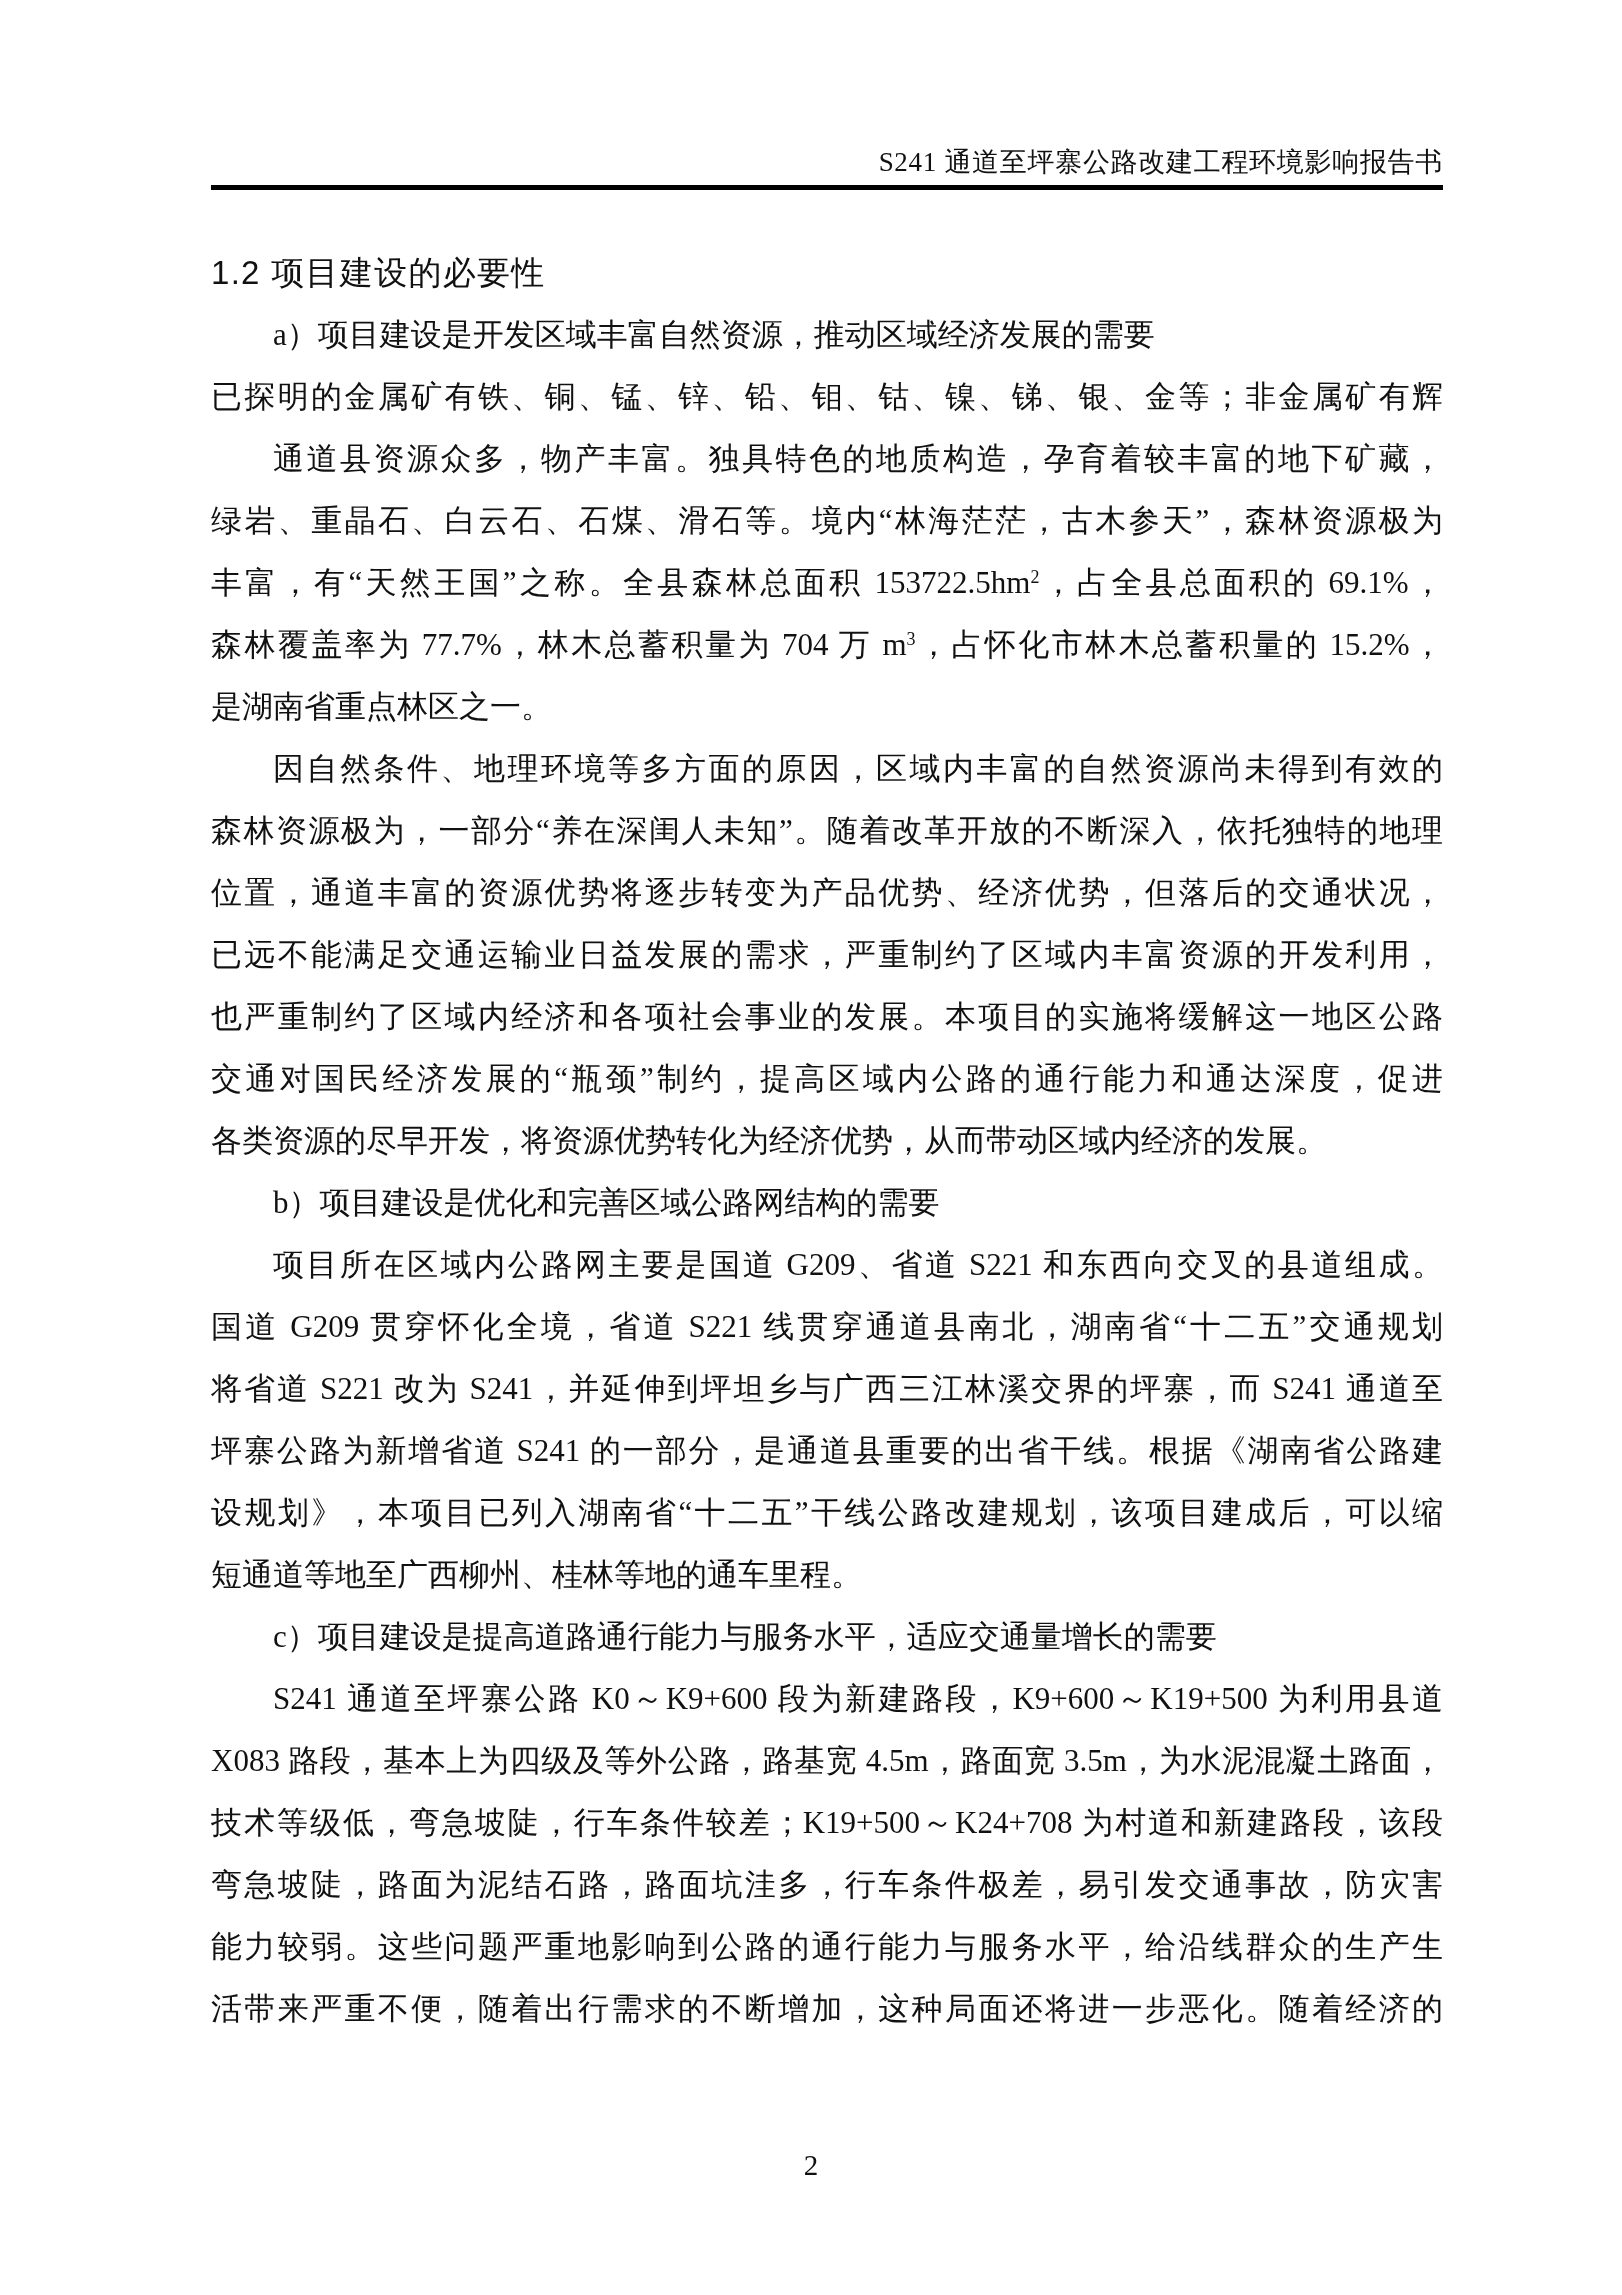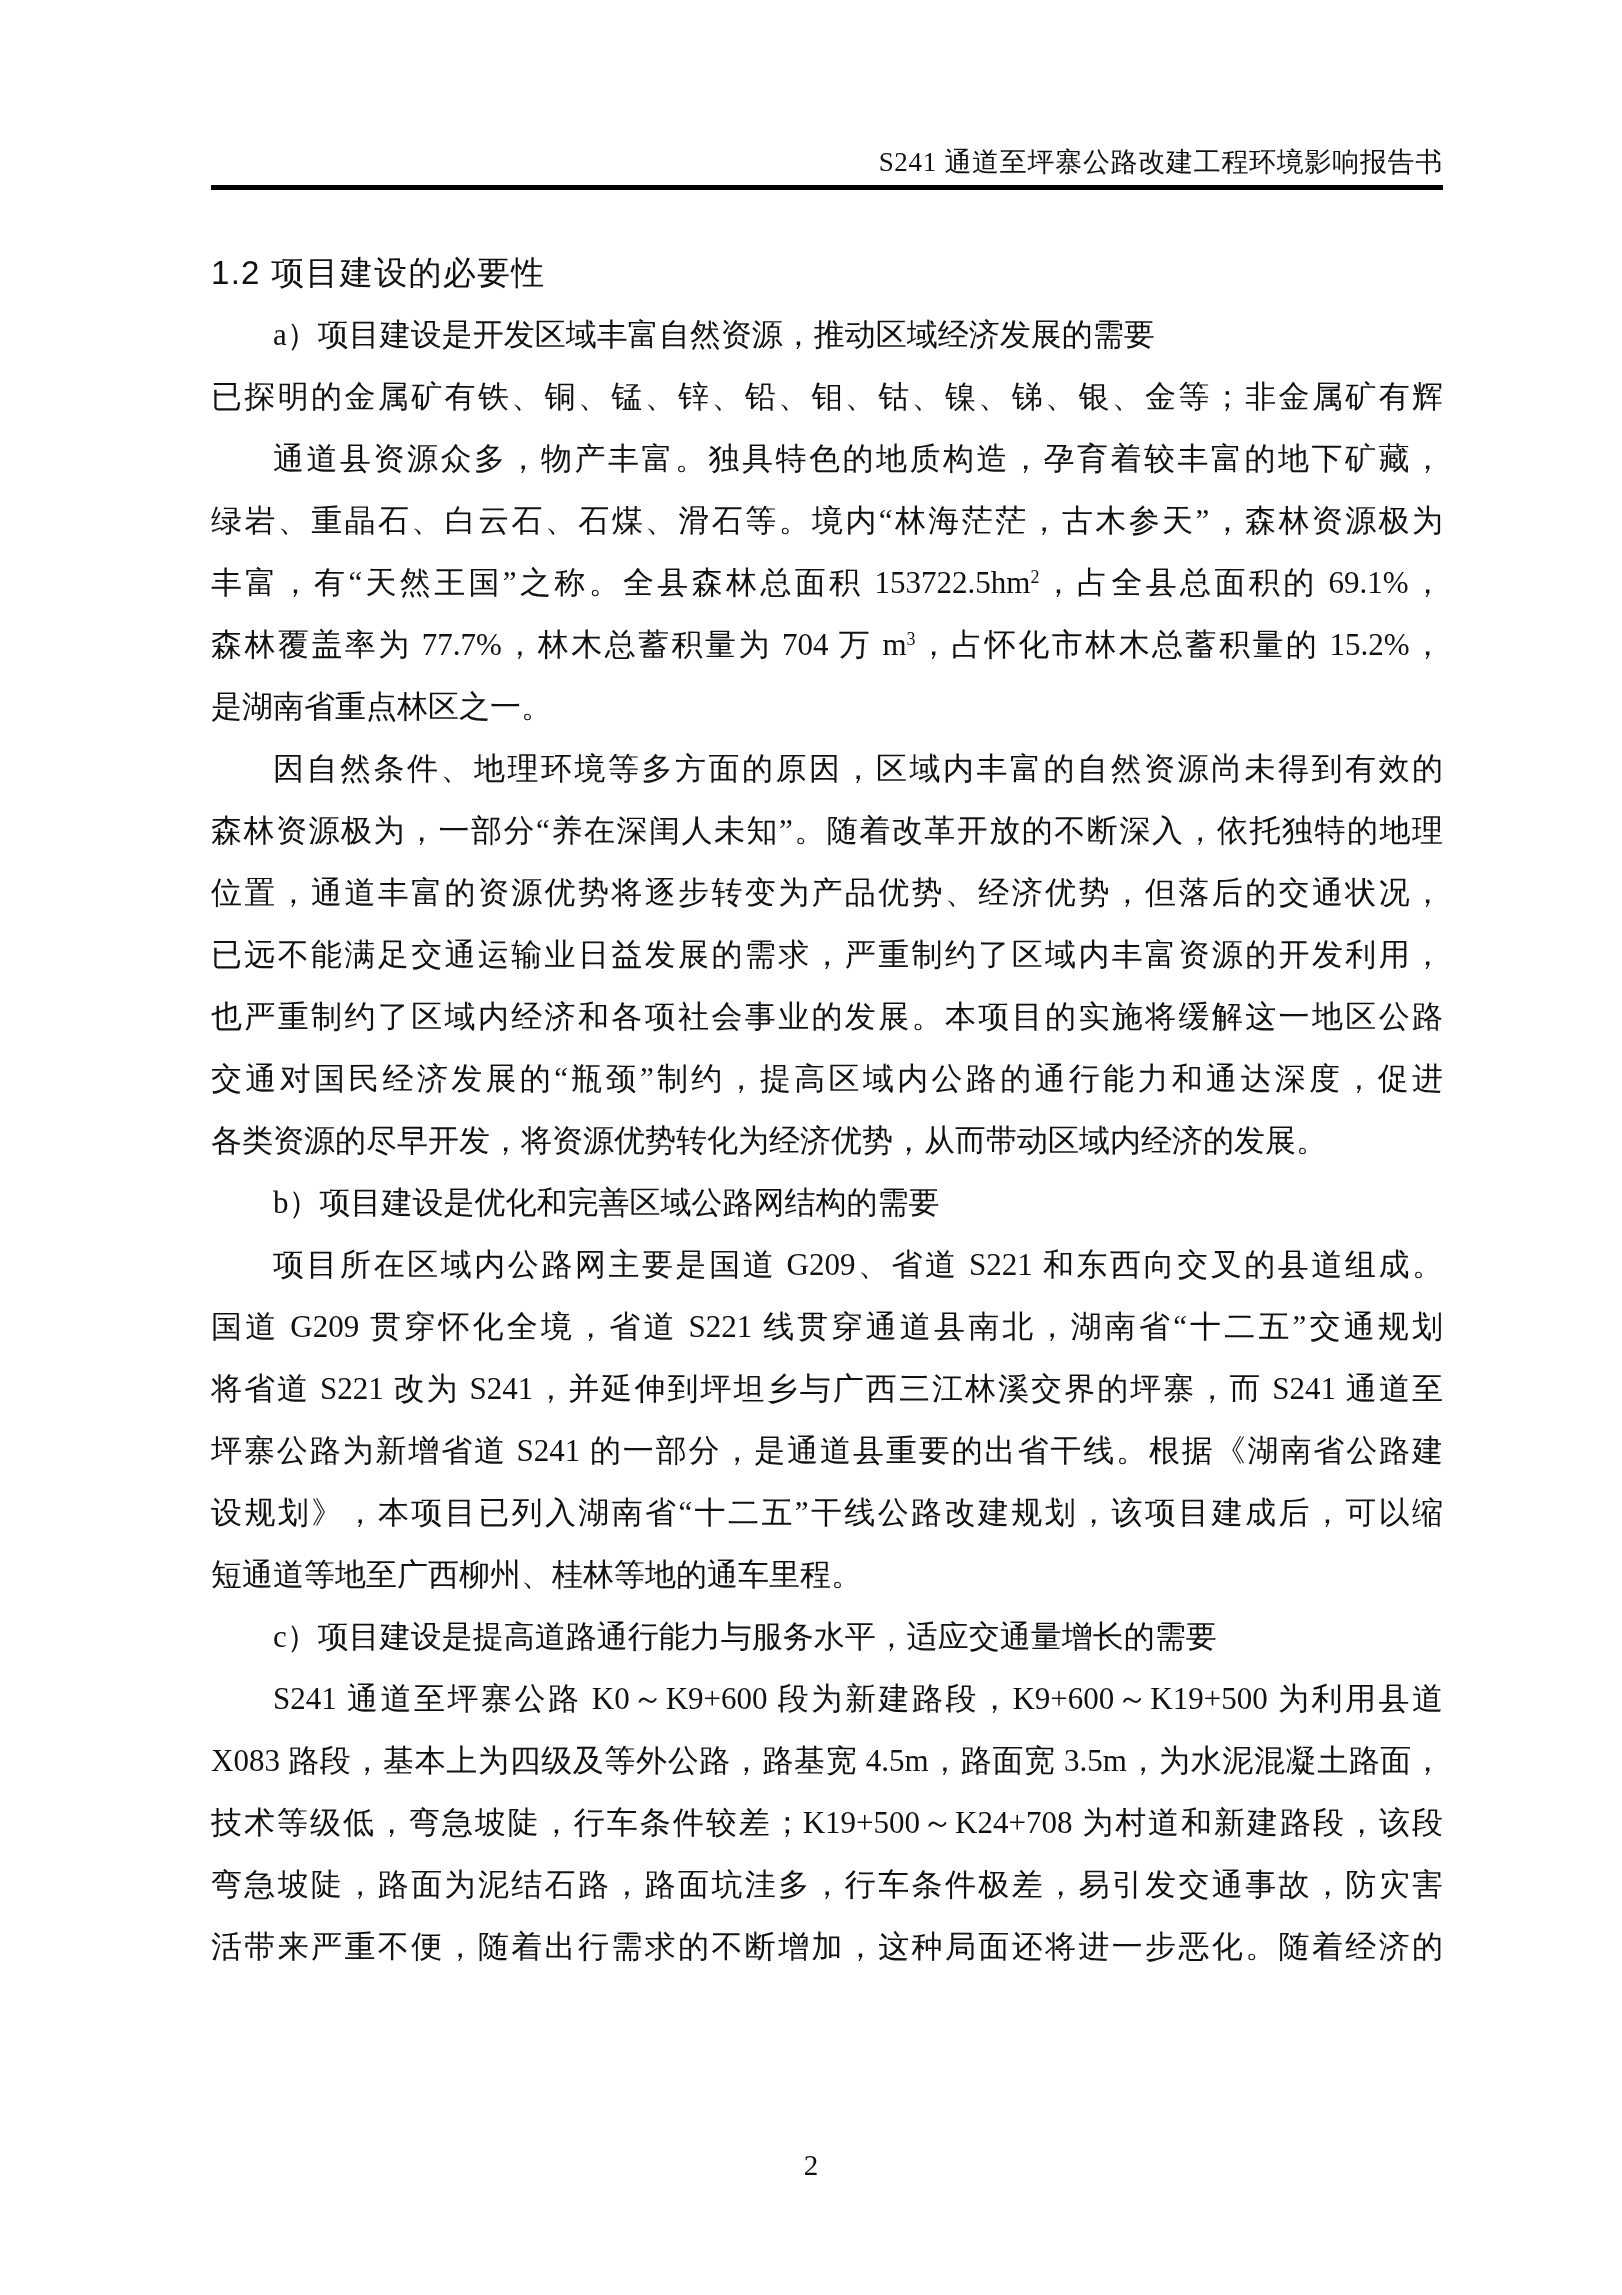--- a/index.html
+++ b/index.html
@@ -104,18 +104,19 @@
         <div class="line justify">国道 G209 贯穿怀化全境，省道 S221 线贯穿通道县南北，湖南省“十二五”交通规划</div>
         <div class="line justify">将省道 S221 改为 S241，并延伸到坪坦乡与广西三江林溪交界的坪寨，而 S241 通道至</div>
         <div class="line justify">坪寨公路为新增省道 S241 的一部分，是通道县重要的出省干线。根据《湖南省公路建</div>
         <div class="line justify">设规划》，本项目已列入湖南省“十二五”干线公路改建规划，该项目建成后，可以缩</div>
         <div class="line">短通道等地至广西柳州、桂林等地的通车里程。</div>
         <div class="line indent">c）项目建设是提高道路通行能力与服务水平，适应交通量增长的需要</div>
         <div class="line justify indent">S241 通道至坪寨公路 K0～K9+600 段为新建路段，K9+600～K19+500 为利用县道</div>
         <div class="line justify">X083 路段，基本上为四级及等外公路，路基宽 4.5m，路面宽 3.5m，为水泥混凝土路面，</div>
         <div class="line justify">技术等级低，弯急坡陡，行车条件较差；K19+500～K24+708 为村道和新建路段，该段</div>
         <div class="line justify">弯急坡陡，路面为泥结石路，路面坑洼多，行车条件极差，易引发交通事故，防灾害</div>
+        <div class="line justify">能力较弱。这些问题严重地影响到公路的通行能力与服务水平，给沿线群众的生产生</div>
         <div class="line justify">活带来严重不便，随着出行需求的不断增加，这种局面还将进一步恶化。随着经济的</div>
       </div>
   </div>
   <div class="page-number">2</div>
 </div>
 
 
 </body></html>

